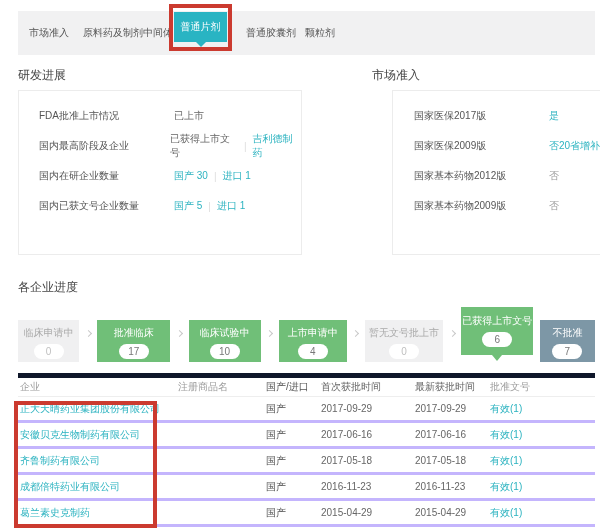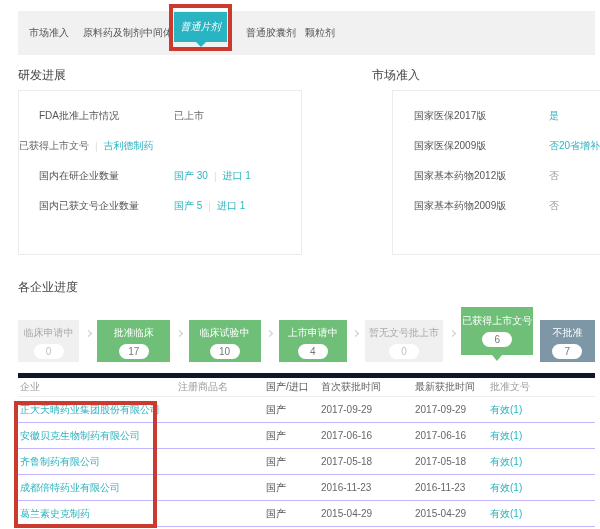--- a/index.html
+++ b/index.html
@@ -2,21 +2,21 @@
 <html><head>
 <meta charset="utf-8">
 <style>
   * { margin:0; padding:0; box-sizing:border-box; }
   body { background:#fff; font-family:"Liberation Sans","DejaVu Sans",sans-serif; }
   .page { position:relative; width:600px; height:529px; background:#fff; overflow:hidden; }
 
   
   .tabbar { position:absolute; left:18px; top:11px; width:577px; height:44px; background:#f1f1f2; }
   .tab { position:absolute; top:0; height:44px; line-height:44px; font-size:10px; color:#555; cursor:pointer; white-space:nowrap; }
-  .tab-active { position:absolute; left:174px; top:12px; width:53px; height:30px; background:#29b4c3; color:#fff; font-size:10px; text-align:center; line-height:30px; cursor:pointer;font-style:italic; }
+  .tab-active { position:absolute; left:174px; top:12px; width:53px; height:30px; background:#29b4c3; color:#fff; font-size:10px; text-align:center; line-height:30px; cursor:pointer; }
   .tab-caret { position:absolute; left:50%; bottom:-5px; margin-left:-5px; width:0; height:0; border-left:5px solid transparent; border-right:5px solid transparent; border-top:5px solid #29b4c3; }
   .annotation-tab { position:absolute; left:169px; top:4px; width:63px; height:47px; border:4px solid #cb3a2f; pointer-events:none; }
 
   
   .heading { position:absolute; font-size:12px; color:#444; }
   .h-rnd { left:18px; top:67px; }
   .h-market { left:372px; top:67px; }
   .h-progress { left:18px; top:279px; }
 
   
@@ -45,21 +45,21 @@
   .s-selected .stage-label { color:#fff; }
   .s-rejected { background:#7d97a6; }
   .s-rejected .stage-label { color:#fff; }
   .stage-caret { position:absolute; left:50%; bottom:-6px; margin-left:-5px; width:0; height:0; border-left:5px solid transparent; border-right:5px solid transparent; border-top:6px solid #70bf78; }
   .w0{width:61px}.w1{width:73px}.w2{width:72px}.w3{width:68px}.w4{width:78px}.w5{width:72px}.w6{width:55px}
   .chev { width:5px; height:5px; border-top:1px solid #c9c9c9; border-right:1px solid #c9c9c9; transform:rotate(45deg); flex-shrink:0; }
 
   
   .table { position:absolute; left:18px; top:373px; width:577px; }
   .thead { display:flex; align-items:center; height:24px; border-top:5px solid #0f172a; border-bottom:1px solid #eeeeee; font-size:10px; color:#9c9c9c; }
-  .trow { display:flex; align-items:center; height:26px; border-bottom:1px solid #c4b5fd; font-size:10px; }
+  .trow { display:flex; align-items:center; height:26px; border-bottom:3px solid #c4b5fd; font-size:10px; }
   .c-company { width:160px; padding-left:2px; overflow:hidden; white-space:nowrap; }
   .c-brand { width:88px; }
   .c-origin { width:55px; color:#555; }
   .c-first { width:94px; color:#666; }
   .c-latest { width:75px; color:#666; }
   .c-approval { flex:1; }
 
   .annotation-table { position:absolute; left:14px; top:401px; width:143px; height:127px; border:4px solid #cb3a2f; pointer-events:none; }
 </style>
 </head>
@@ -82,20 +82,21 @@
   <div class="heading h-rnd">研发进展</div>
   <div class="heading h-market">市场准入</div>
   <div class="heading h-progress">各企业进度</div>
 
   <div class="card card-rnd">
     <div class="info-row">
       <span class="info-label">FDA批准上市情况</span>
       <span class="val">已上市</span>
     </div>
     <div class="info-row">
+      <span class="info-label">国内最高阶段及企业</span>
       <span class="val">已获得上市文号</span>
       <span class="sep">|</span>
       <span class="link">吉利德制药</span>
     </div>
     <div class="info-row">
       <span class="info-label">国内在研企业数量</span>
       <span class="link">国产 30</span>
       <span class="sep">|</span>
       <span class="link">进口 1</span>
     </div>

